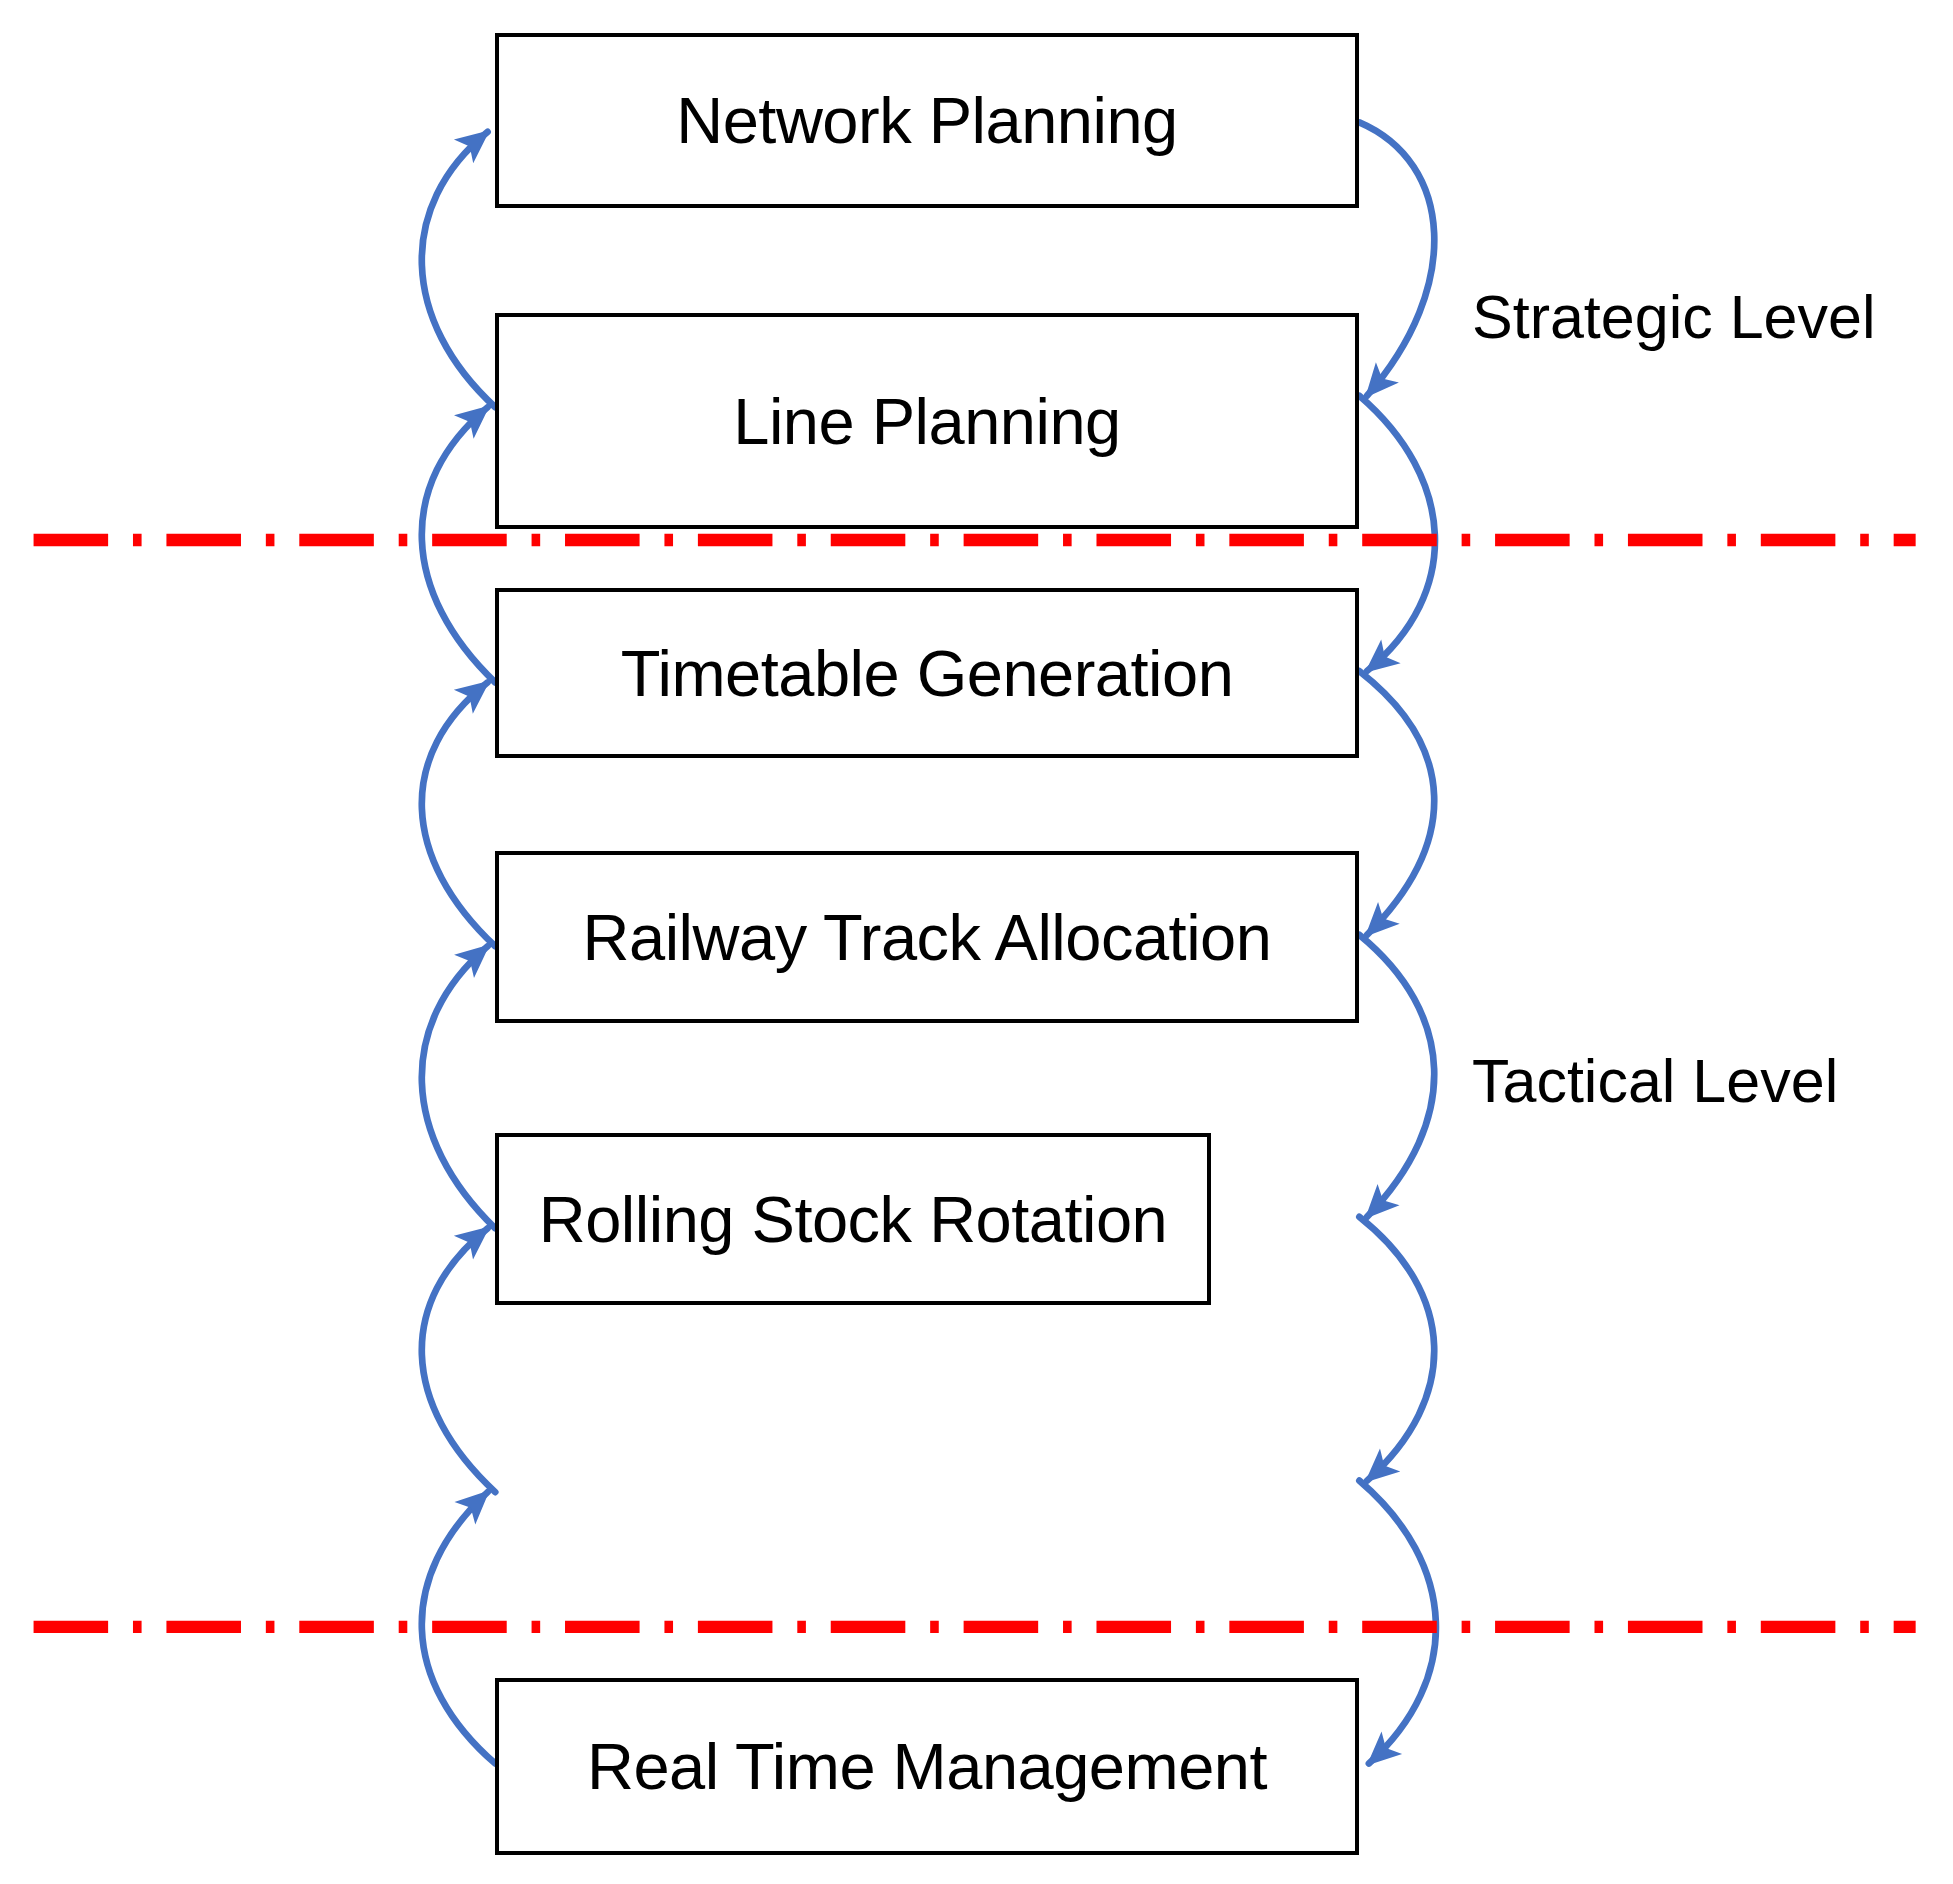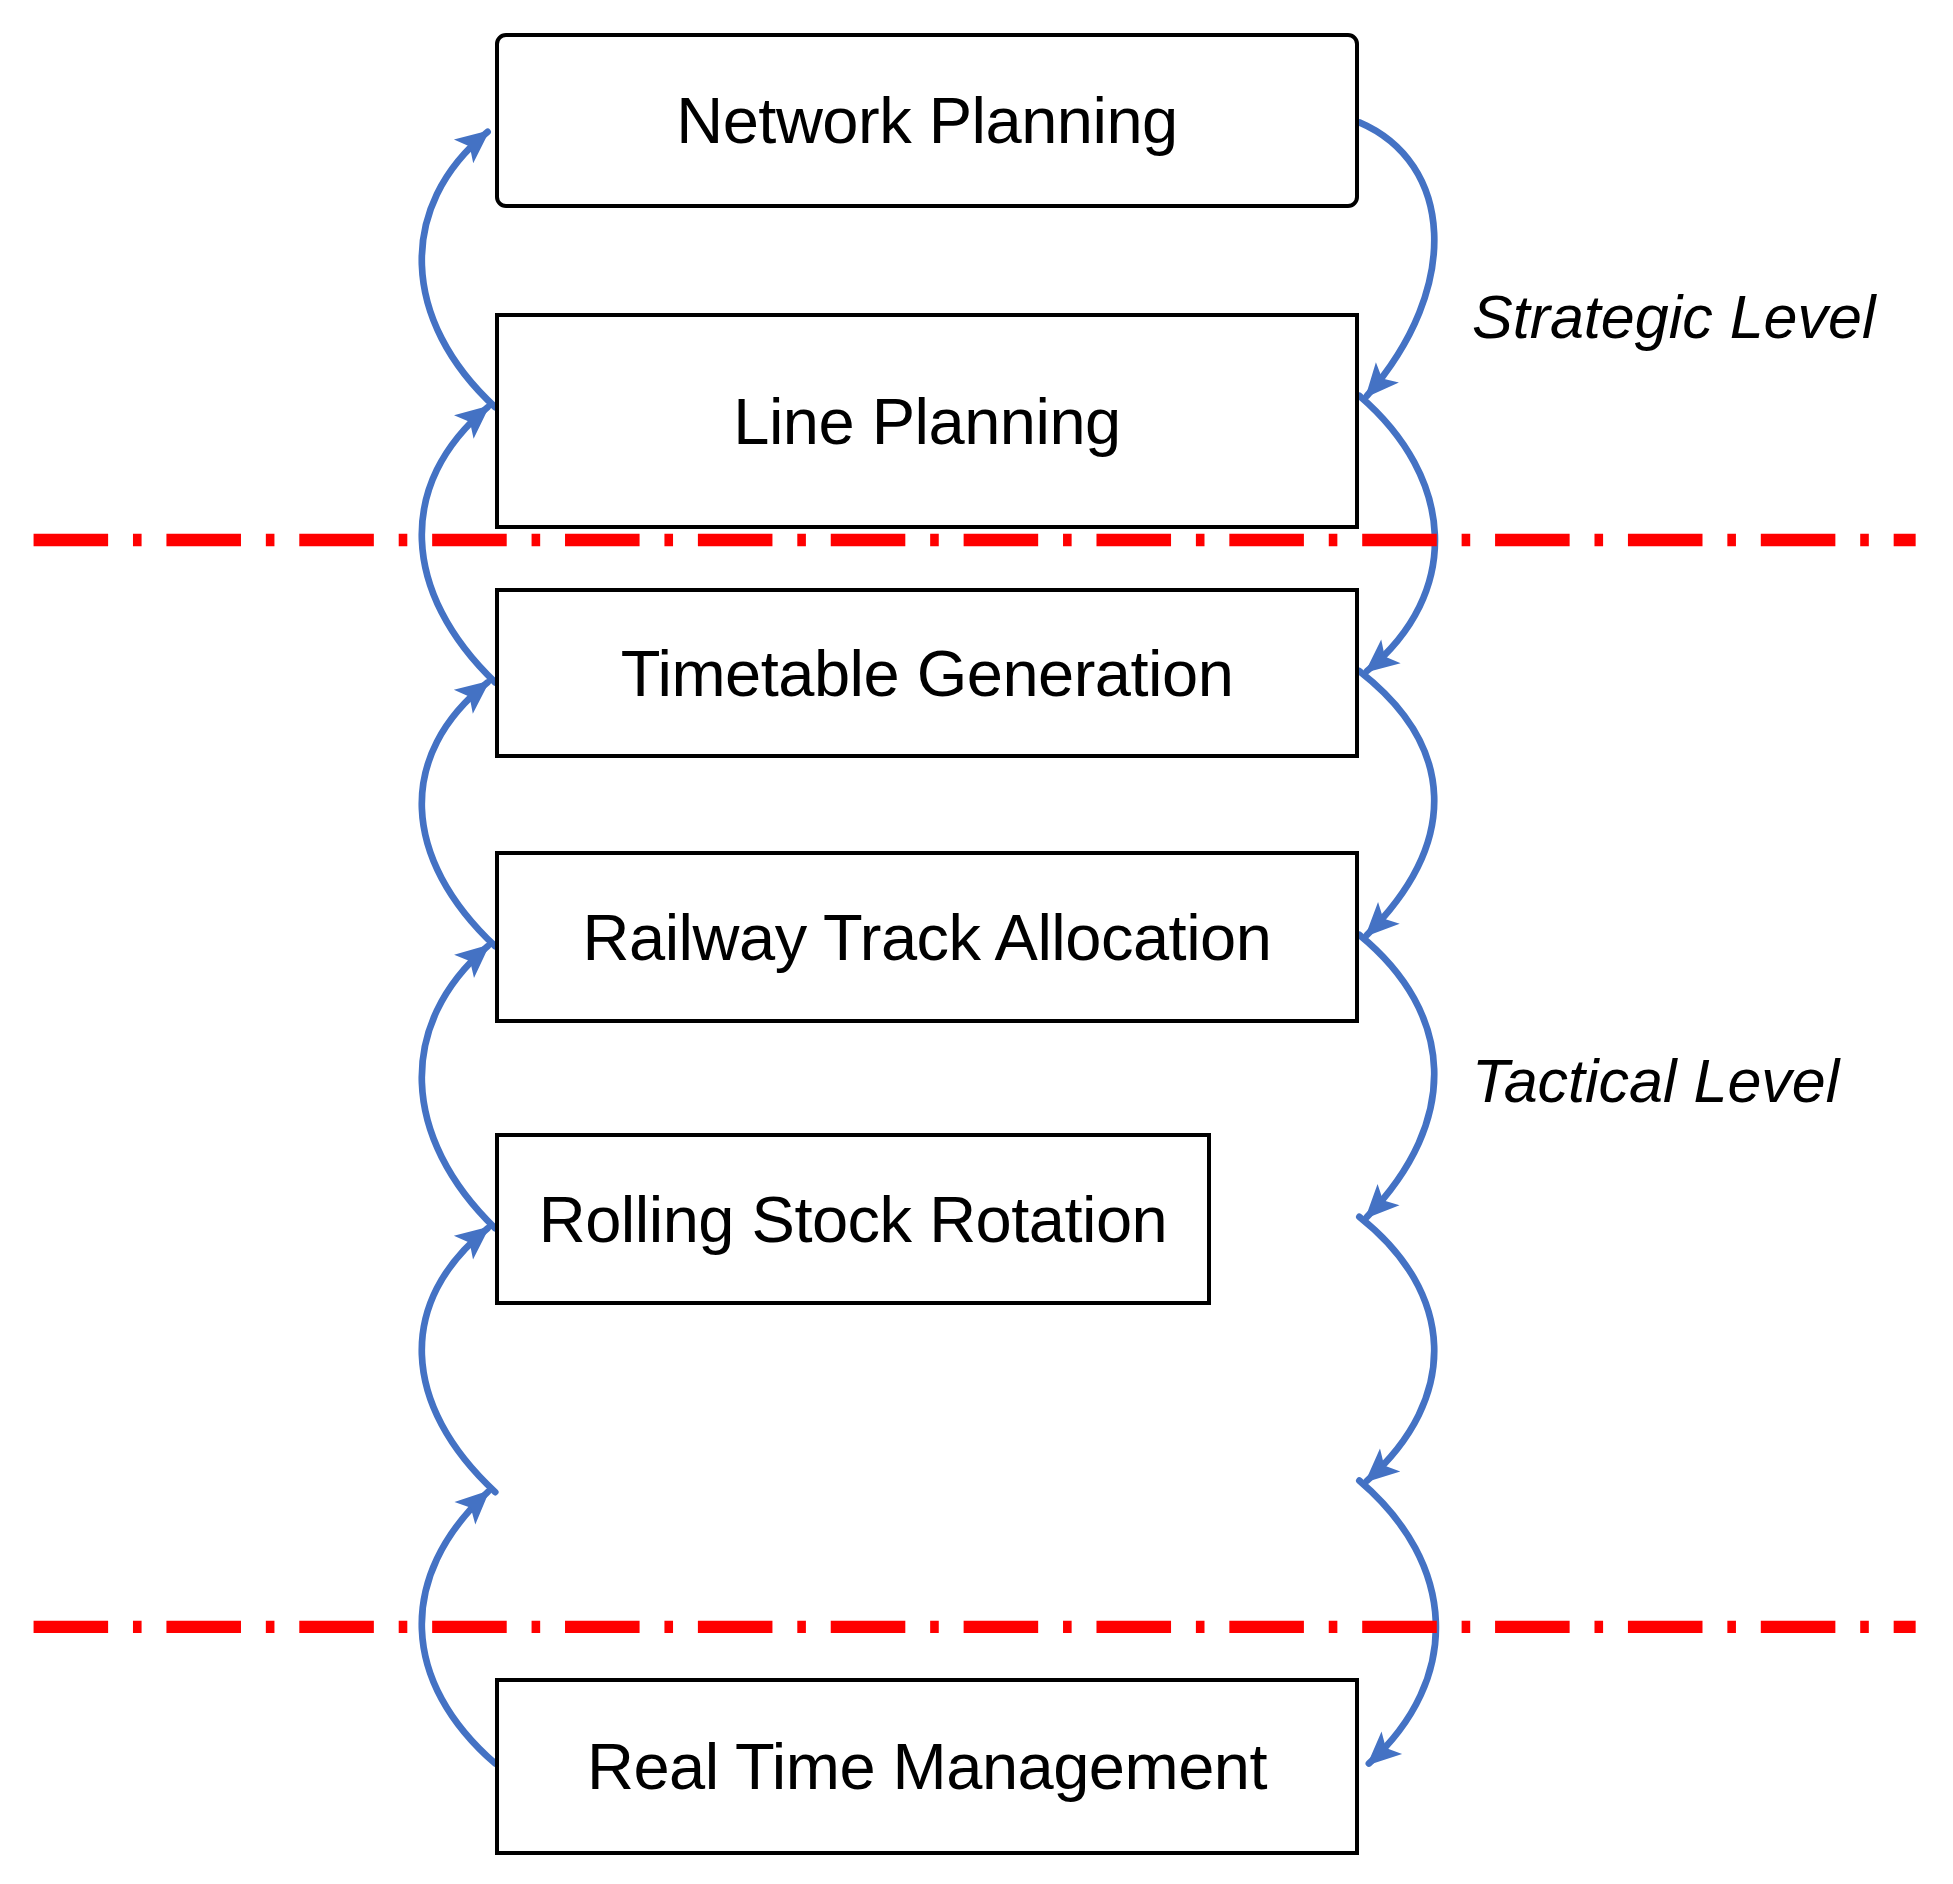--- a/index.html
+++ b/index.html
@@ -5,21 +5,21 @@
 <style>
   html,body{margin:0;padding:0;background:#ffffff;}
   body{width:1954px;height:1884px;overflow:hidden;
        font-family:"Liberation Sans","DejaVu Sans",sans-serif;}
   #stage{position:relative;width:1954px;height:1884px;background:#fff;}
   #arcs{position:absolute;left:0;top:0;width:1954px;height:1884px;}
   .node{position:absolute;background:#ffffff;border:4.8px solid #000000;
         box-sizing:border-box;display:flex;align-items:center;justify-content:center;}
   .node-label{font-size:65px;color:#000000;line-height:1;white-space:nowrap;
               letter-spacing:-0.5px;}
-  .level-label{position:absolute;font-style:italic;font-size:61px;color:#000;
+  .level-label{position:absolute;font-size:61px;color:#000;
                white-space:nowrap;line-height:1;}
   .divider{position:absolute;height:0;border:0;}
 </style>
 </head>
 <body>
 
 <div id="stage">
 
   <svg id="arcs" viewBox="0 0 2044 1971">
     <defs>
@@ -48,21 +48,21 @@
       <path d="M518,714 C420,620 414,506 510,426" marker-end="url(#ahR)"></path>
       <path d="M518,426 C420,336 414,216 510,138" marker-end="url(#ahR)"></path>
     </g>
   </svg>
 
   <svg class="divider" style="left:0;top:0;width:1954px;height:1884px;position:absolute;" viewBox="0 0 2044 1971">
     <line x1="35" y1="565" x2="2004" y2="565" stroke="#FF0000" stroke-width="13" stroke-linecap="butt" stroke-dasharray="78 26 9 26"></line>
     <line x1="35" y1="1702" x2="2004" y2="1702" stroke="#FF0000" stroke-width="13" stroke-linecap="butt" stroke-dasharray="78 26 9 26"></line>
   </svg>
 
-  <div class="node" style="left:495px;top:33px;width:864px;height:175px;border-radius:11px;">
+  <div class="node" style="left:495px;top:33px;width:864px;height:175px;">
     <span class="node-label">Network Planning</span>
   </div>
 
   <div class="node" style="left:495px;top:313px;width:864px;height:216px;">
     <span class="node-label">Line Planning</span>
   </div>
 
   <div class="node" style="left:495px;top:588px;width:864px;height:170px;">
     <span class="node-label">Timetable Generation</span>
   </div>

